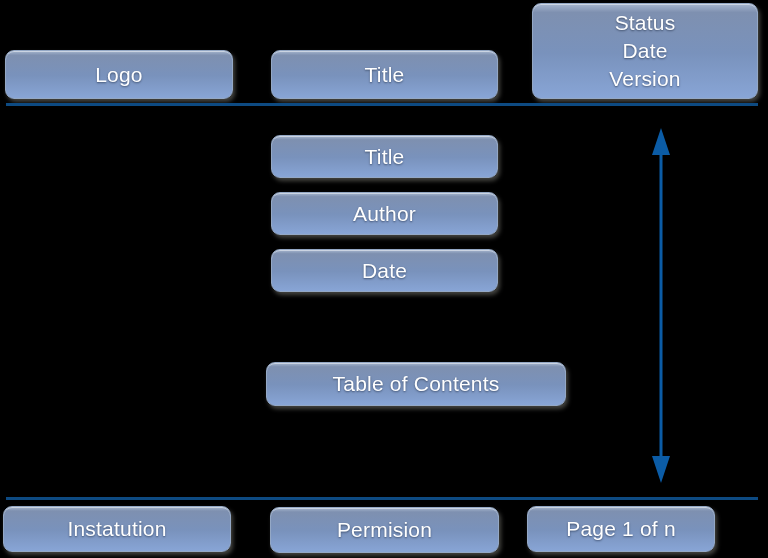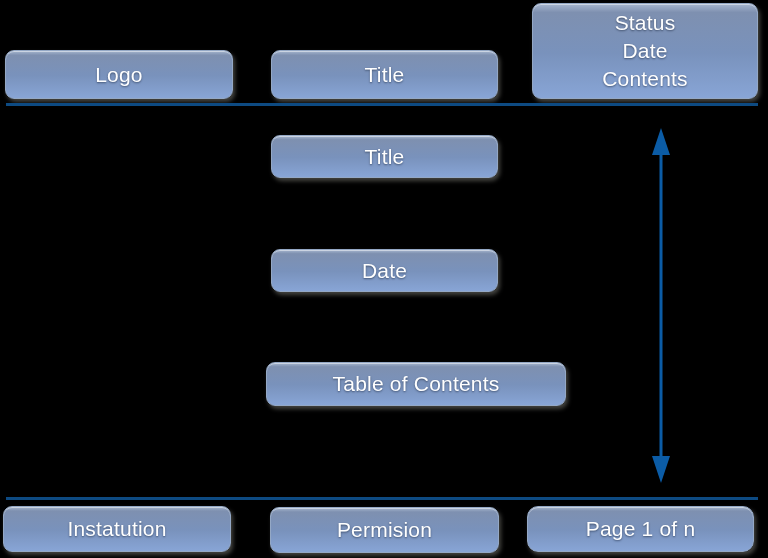--- a/index.html
+++ b/index.html
@@ -37,21 +37,21 @@
   .box-status        { left: 532px; top: 3px;   width: 226px; height: 96px; }
   
   .box-title         { left: 271px; top: 135px; width: 227px; height: 43px; }
   .box-author        { left: 271px; top: 192px; width: 227px; height: 43px; }
   .box-date          { left: 271px; top: 249px; width: 227px; height: 43px; }
   .box-abstract      { left: 271px; top: 308px; width: 227px; height: 43px; }
   .box-toc           { left: 237px; top: 362px; width: 300px; height: 44px; margin-left: 29px; }
   
   .box-institution   { left: 3px;   top: 506px; width: 228px; height: 46px; }
   .box-permission    { left: 270px; top: 507px; width: 229px; height: 46px; }
-  .box-page          { left: 527px; top: 506px; width: 227px; height: 46px; border-radius: 11px; }
+  .box-page          { left: 527px; top: 506px; width: 188px; height: 46px; }
 
   .divider {
     position: absolute;
     left: 6px;
     width: 752px;
     height: 3px;
     background: #0d4a82;
   }
   .divider-top    { top: 103px; }
   .divider-bottom { top: 497px; }
@@ -71,27 +71,30 @@
 
   <div class="box box-logo">
     <span>Logo</span>
   </div>
   <div class="box box-header-title">
     <span>Title</span>
   </div>
   <div class="box box-status multiline">
     <span>Status</span>
     <span>Date</span>
-    <span>Contents</span>
+    <span>Version</span>
   </div>
 
   <div class="divider divider-top"></div>
 
   <div class="box box-title">
     <span>Title</span>
+  </div>
+  <div class="box box-author">
+    <span>Author</span>
   </div>
   <div class="box box-date">
     <span>Date</span>
   </div>
   <div class="box box-toc">
     <span>Table of Contents</span>
   </div>
 
   <svg class="v-arrow" viewBox="0 0 18 355">
     <line x1="9" y1="22" x2="9" y2="333" stroke-width="3" stroke="#0b5ca6"></line>

